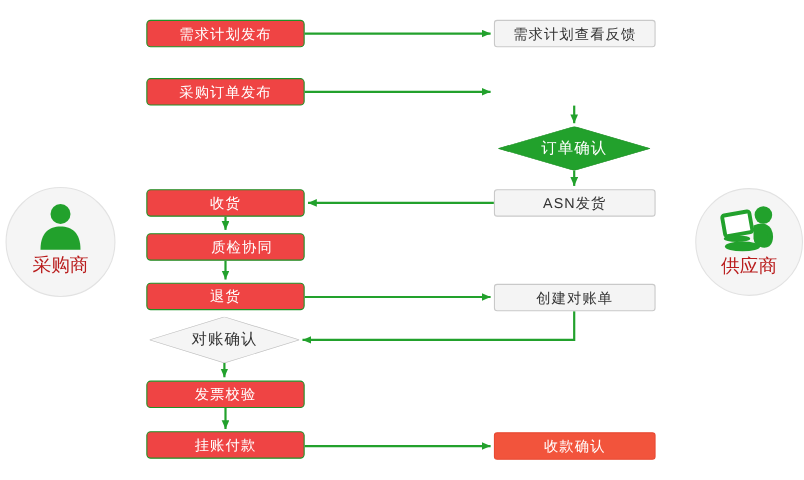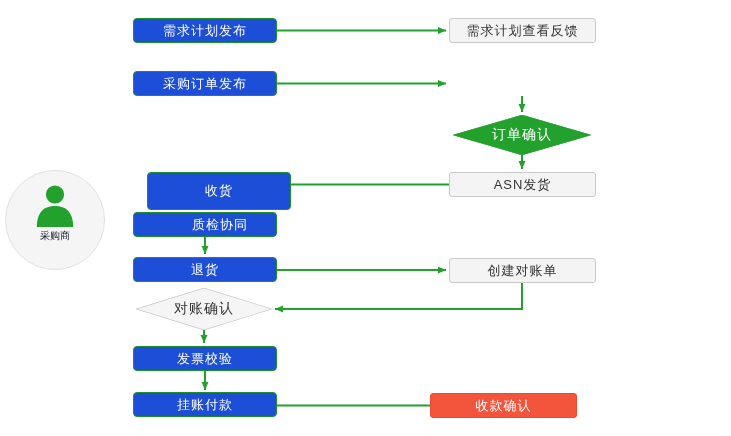--- a/index.html
+++ b/index.html
@@ -7,53 +7,53 @@
     position:relative; width:731px; height:436px; background:#ffffff;
     font-family:"Liberation Sans","DejaVu Sans",sans-serif; overflow:hidden;
   }
   .connectors { position:absolute; left:0; top:0; width:731px; height:436px; }
 
   
   .node {
     position:absolute; display:flex; align-items:center; justify-content:center;
     font-size:13px; box-sizing:border-box; letter-spacing:1px;
   }
-  .node.green  { background:#1d4ed8; color:#ffffff; border-radius:4px; border:1px solid #1E9226; }
+  .node.green  { background:#ef4444; color:#ffffff; border-radius:4px; border:1px solid #1E9226; }
   .node.white  { background:#F4F4F4; color:#333333; border-radius:3px; border:1px solid #C9C9C9;justify-content:center; }
   .node.red    { background:#F2543C; color:#ffffff; border-radius:3px; border:1px solid #E84A33; }
 
   .n-demand-plan-publish { left:133px; top:18px;  width:144px; height:25px; }
   .n-po-publish          { left:133px; top:71px;  width:144px; height:25px; }
-  .n-receive             { left:147px; top:172px; width:144px; height:38px; }
+  .n-receive             { left:133px; top:172px; width:144px; height:25px; }
   .n-quality-collab      { left:133px; top:212px; width:144px; height:25px;padding-left:30px; }
   .n-return-goods        { left:133px; top:257px; width:144px; height:25px; }
   .n-invoice-check       { left:133px; top:346px; width:144px; height:25px;align-items:center; }
   .n-pending-payment     { left:133px; top:392px; width:144px; height:25px;text-align:center; }
 
   .n-demand-plan-feedback{ left:449px; top:18px;  width:147px; height:25px; }
   .n-po-feedback         { left:449px; top:71px;  width:147px; height:25px; }
   .n-asn-ship            { left:449px; top:172px; width:147px; height:25px; }
   .n-create-statement    { left:449px; top:258px; width:147px; height:25px; }
-  .n-payment-confirm     { left:430px; top:393px; width:147px; height:25px; }
+  .n-payment-confirm     { left:449px; top:393px; width:147px; height:25px; }
 
   
   .diamond { position:absolute; display:flex; align-items:center; justify-content:center; }
   .diamond svg { position:absolute; left:0; top:0; width:100%; height:100%; }
   .diamond span { position:relative; font-size:14px; letter-spacing:1px; }
   .d-order-confirm      { left:453px; top:115px; width:138px; height:40px; color:#ffffff; }
   .d-statement-confirm  { left:136px; top:288px; width:136px; height:42px; color:#333333; }
 
   
   .actor {
     position:absolute; border-radius:50%; background:#F5F5F5; border:1px solid #E2E2E2;
     display:flex; flex-direction:column; align-items:center; box-sizing:border-box;
   }
   .actor-buyer    { left:5px;   top:170px; width:100px; height:100px; padding-top:13px; }
   .actor-supplier { left:632px; top:171px; width:98px;  height:98px;  padding-top:15px; }
-  .actor-label { font-size:10px; color:#0f172a; margin-top:1px; }
+  .actor-label { font-size:17px; color:#b91c1c; margin-top:1px; }
 </style>
 </head>
 <body>
 
 <div class="stage">
 
   <svg class="connectors" viewBox="0 0 731 436" xmlns="http://www.w3.org/2000/svg">
     <defs>
       <marker id="ar" markerUnits="userSpaceOnUse" markerWidth="10" markerHeight="9" refX="8" refY="3.5" orient="auto">
         <path d="M0,0 L8,3.5 L0,7 Z" fill="#22A12C"></path>
@@ -76,20 +76,33 @@
   </svg>
 
   <div class="actor actor-buyer">
     <svg width="46" height="44" viewBox="0 0 48 46">
       <circle cx="24" cy="11" r="9.5" fill="#22A12C"></circle>
       <path d="M5,45 C5,29 13,23 24,23 C35,23 43,29 43,45 Z" fill="#22A12C"></path>
     </svg>
     <div class="actor-label">采购商</div>
   </div>
 
+  <div class="actor actor-supplier">
+    <svg width="54" height="42" viewBox="0 0 54 42">
+      <ellipse cx="21" cy="37" rx="16" ry="4.5" fill="#22A12C"></ellipse>
+      <circle cx="40" cy="8.5" r="8" fill="#22A12C"></circle>
+      <path d="M31,18 Q42,13 47,21 Q50,27 48,33 Q46,39 39,38 Q32,37 31,30 Z" fill="#22A12C"></path>
+      <rect x="32" y="24" width="12" height="11" rx="3" fill="#22A12C"></rect>
+      <g transform="rotate(-10 16 18)">
+        <rect x="4" y="7" width="25" height="19" rx="2" fill="#FFFFFF" stroke="#22A12C" stroke-width="3.5"></rect>
+      </g>
+      <ellipse cx="16" cy="30" rx="12" ry="3" fill="#22A12C"></ellipse>
+    </svg>
+    <div class="actor-label">供应商</div>
+  </div>
 
   <div class="node green n-demand-plan-publish">
     <span>需求计划发布</span>
   </div>
   <div class="node green n-po-publish">
     <span>采购订单发布</span>
   </div>
   <div class="node green n-receive">
     <span>收货</span>
   </div>

